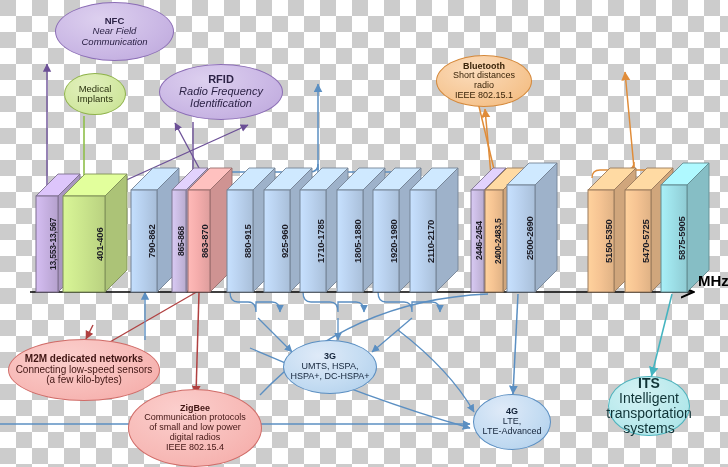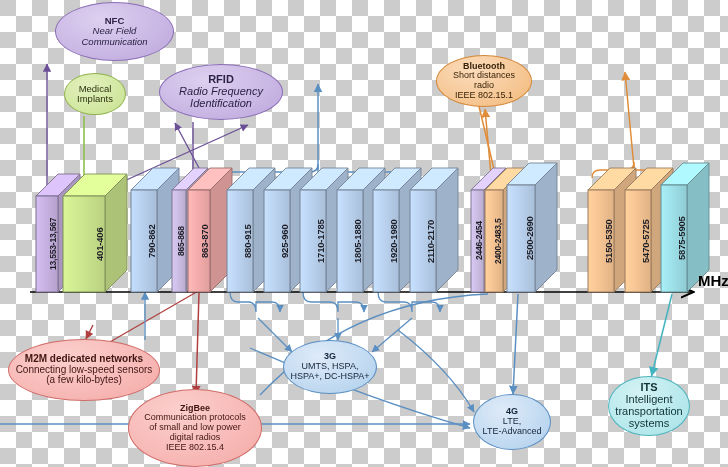--- a/index.html
+++ b/index.html
@@ -412,21 +412,21 @@
       <div class="bubble b-blue" style="left: 283px; top: 340px; width: 94px; height: 54px; font-size: 9px;">
         <div class="ttl">3G</div>
         <div class="sub">UMTS, HSPA,</div>
         <div class="sub">HSPA+, DC-HSPA+</div>
       </div>
       <div class="bubble b-blue" style="left: 473px; top: 394px; width: 78px; height: 56px; font-size: 9px;">
         <div class="ttl">4G</div>
         <div class="sub">LTE,</div>
         <div class="sub">LTE-Advanced</div>
       </div>
-      <div class="bubble b-cyan" style="left: 608px; top: 376px; width: 82px; height: 60px; font-size: 11px;">
+      <div class="bubble b-cyan" style="left: 608px; top: 376px; width: 82px; height: 60px; font-size: 14px;">
         <div class="ttl">ITS</div>
         <div class="sub">Intelligent</div>
         <div class="sub">transportation</div>
         <div class="sub">systems</div>
       </div>
     </div>
 
 </div>
 
 </body></html>

